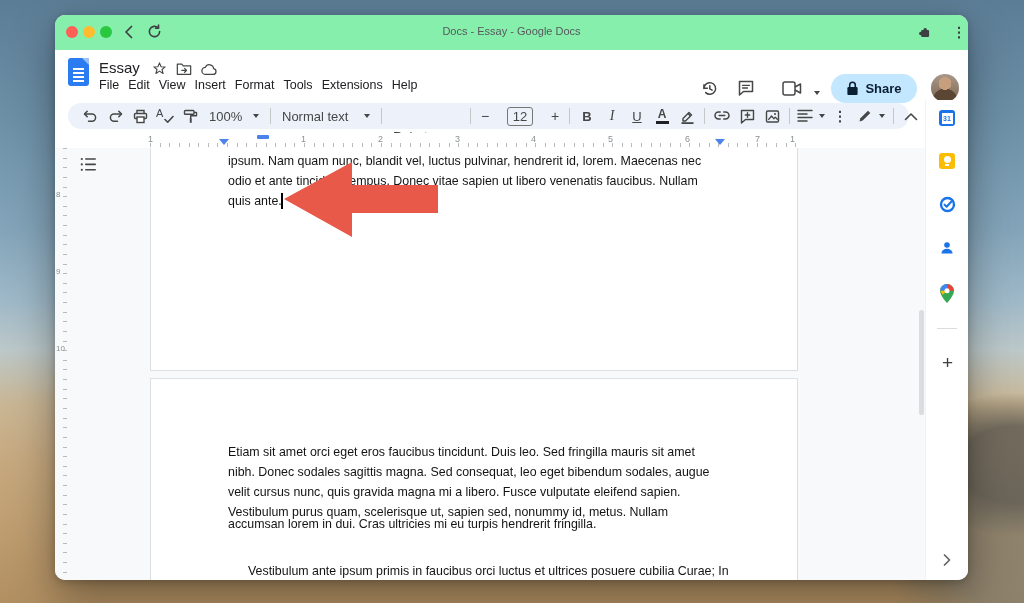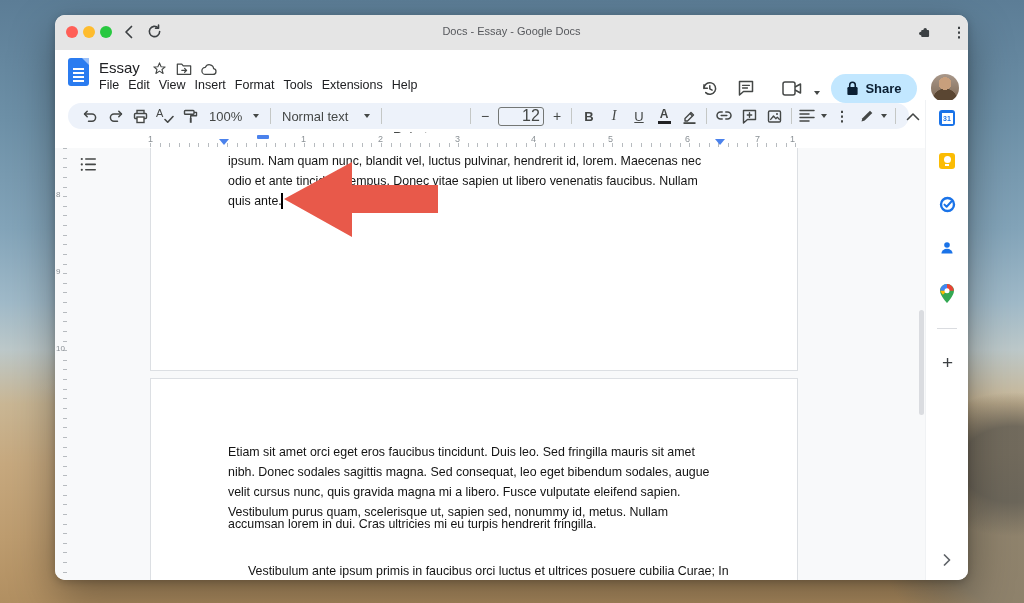--- a/index.html
+++ b/index.html
@@ -7,21 +7,21 @@
     font-family:"Liberation Sans",sans-serif;
     background:
       radial-gradient(140px 100px at 99% 77%, rgba(104,99,88,.9) 0 38%, rgba(104,99,88,0) 72%),
       radial-gradient(230px 140px at 103% 92%, rgba(138,128,108,.9) 0 45%, rgba(138,128,108,0) 75%),
       radial-gradient(60% 7% at 45% 64%, rgba(236,236,226,.45), rgba(236,236,226,0) 70%),
       linear-gradient(180deg,#5c7d96 0%,#6d90a7 20%,#83a4b9 38%,#9fb9c8 50%,#bcc8c9 58%,#c9b694 67%,#c6a87e 77%,#bd9c6f 89%,#b18f61 100%);}
   .abs{position:absolute;}
   .window{position:absolute;left:55px;top:15px;width:913px;height:565px;border-radius:10px;background:#fff;
     overflow:hidden;box-shadow:0 18px 45px rgba(0,0,0,.38),0 2px 8px rgba(0,0,0,.22);}
   
-  .titlebar{position:absolute;left:0;top:0;width:100%;height:35px;background:#e5e5e5;border-bottom:1px solid #d3d3d5;}
+  .titlebar{position:absolute;left:0;top:0;width:100%;height:35px;background:#86efac;border-bottom:1px solid #d3d3d5;}
   .light{position:absolute;top:11px;width:12px;height:12px;border-radius:50%;}
   .tabtitle{position:absolute;left:0;top:10px;width:100%;text-align:center;font-size:11px;color:#56585c;}
   .dots{font-size:14px;font-weight:bold;color:#3c4043;line-height:16px;}
   
   .header{position:absolute;left:0;top:35px;width:100%;height:50px;background:#fff;}
   .docsicon{position:absolute;left:13px;top:8px;width:21px;height:28px;border-radius:3px;background:#2b7cf0;}
   .docsicon .fold{position:absolute;right:0;top:0;width:0;height:0;border-top:7px solid #9cc1f9;border-left:7px solid rgba(0,0,0,0);}
   .docsicon .bar{position:absolute;left:5px;width:11px;height:2px;background:#fff;}
   .doctitle{position:absolute;left:44px;top:9px;font-size:15px;color:#202124;}
   .menubar{position:absolute;left:44px;top:28px;display:flex;gap:9px;font-size:12.5px;color:#202124;}
@@ -33,22 +33,22 @@
       radial-gradient(circle at 50% 34%, #c89f7c 0 27%, rgba(0,0,0,0) 28%),
       radial-gradient(circle at 50% 96%, #5a4632 0 40%, rgba(0,0,0,0) 41%),
       linear-gradient(180deg,#a9988a 0%,#8e7a68 60%,#6f5743 100%);}
   
   .toolbar{position:absolute;left:13px;top:88px;width:841px;height:26px;border-radius:13px;background:#edf2fa;
     display:flex;align-items:center;padding:0 10px;box-sizing:border-box;gap:1px;}
   .tbtn{width:24px;height:24px;display:flex;align-items:center;justify-content:center;color:#444746;flex:none;}
   .tsel{height:16px;display:flex;align-items:center;justify-content:space-between;padding:14px 6px;font-size:13px;color:#444746;flex:none;text-align:right;}
   .caret{width:0;height:0;border-left:3.5px solid rgba(0,0,0,0);border-right:3.5px solid rgba(0,0,0,0);border-top:4px solid #444746;margin-left:6px;}
   .tdiv{width:1px;height:16px;background:#c4c7c5;margin:0 4px;flex:none;}
-  .sizebox{width:24px;height:17px;border:1px solid #747775;border-radius:3px;font-size:16px;color:#444746;
-    display:flex;align-items:center;justify-content:center;margin:0 3px;flex:none;padding-left:20px;}
+  .sizebox{width:24px;height:17px;border:1px solid #747775;border-radius:3px;font-size:13px;color:#444746;
+    display:flex;align-items:center;justify-content:center;margin:0 12px;flex:none;}
   .glyph-b{font-weight:bold;font-size:13px;}
   .glyph-i{font-style:italic;font-family:"Liberation Serif",serif;font-size:14px;}
   .glyph-u{text-decoration:underline;font-size:13px;}
   .acolor{display:flex;flex-direction:column;align-items:center;line-height:11px;font-size:12px;font-weight:bold;}
   .acolor i{display:block;width:13px;height:3px;background:#202124;margin-top:1px;}
   .spacer{flex:1;}
   
   .ruler{position:absolute;left:0;top:118px;width:870px;height:15px;background:#fff;}
   .hticks{position:absolute;left:95px;bottom:1px;width:648px;height:4px;
     background:repeating-linear-gradient(to right,#b7bbbf 0,#b7bbbf 1px,rgba(0,0,0,0) 1px,rgba(0,0,0,0) 9.63px);}

